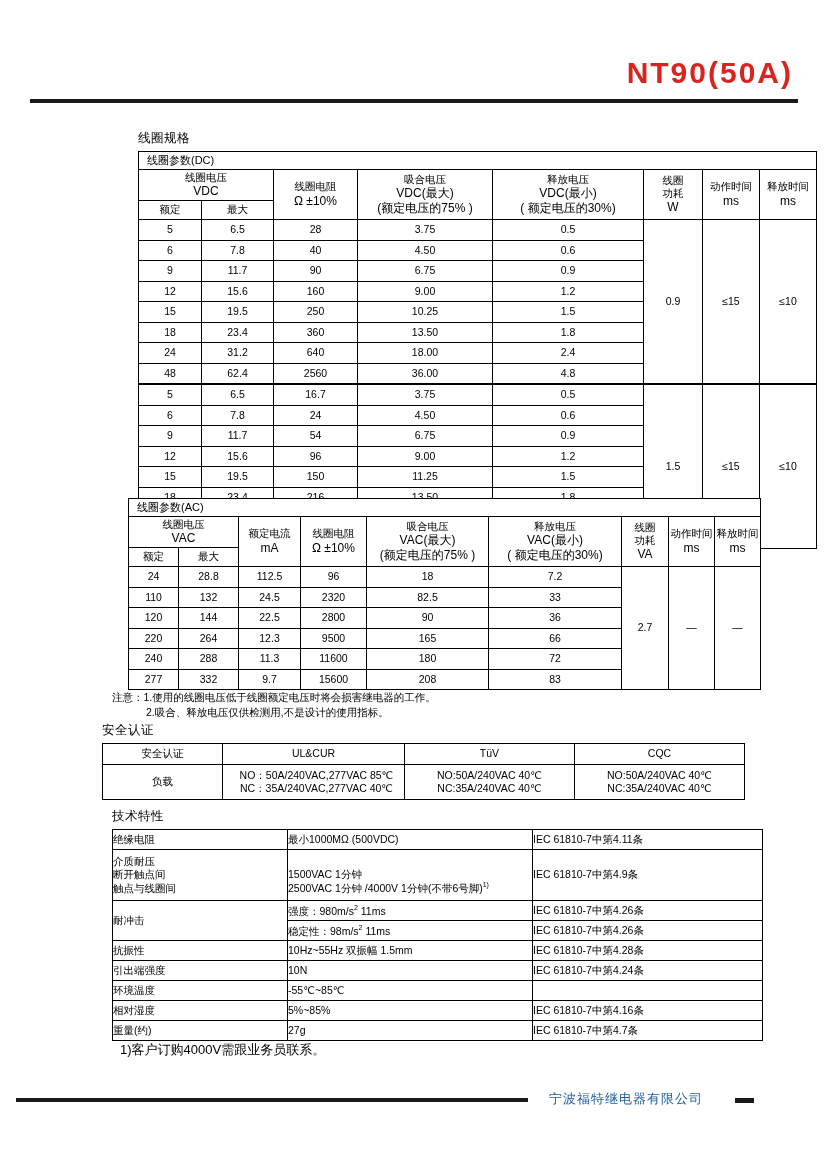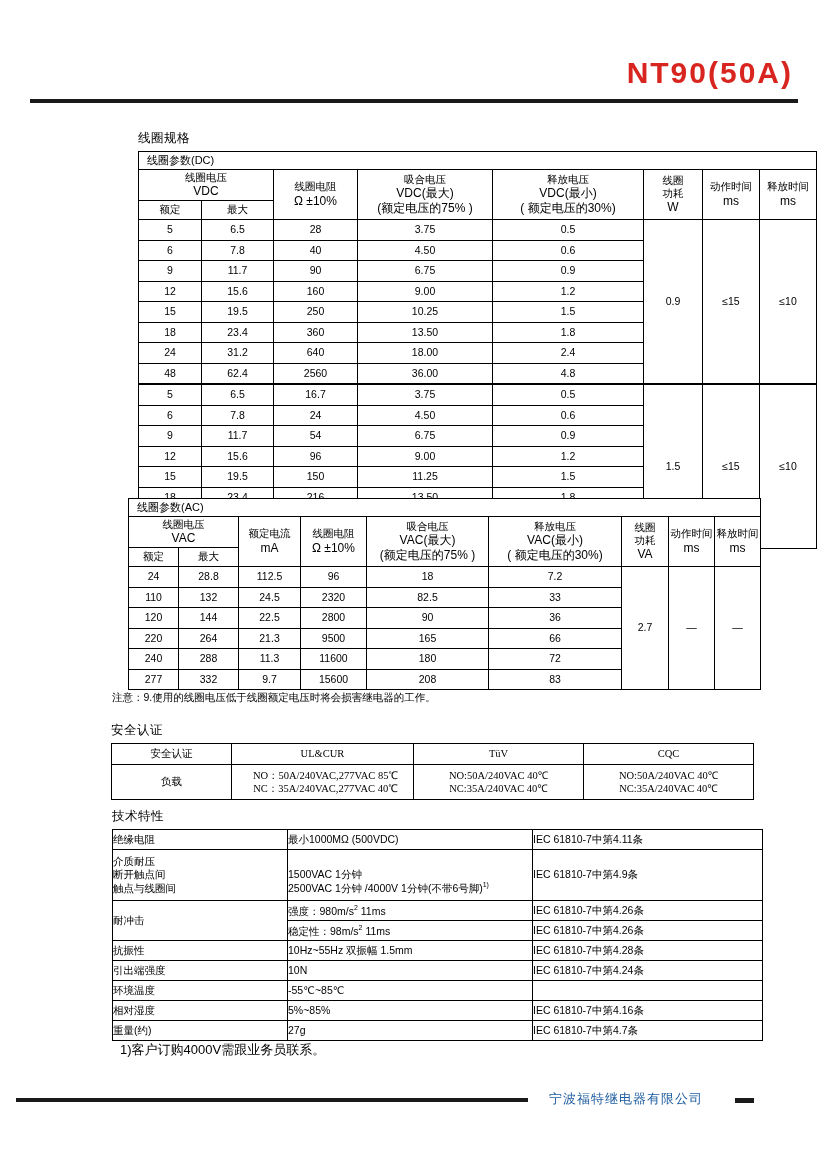--- a/index.html
+++ b/index.html
@@ -414,21 +414,21 @@
           <td class="num">120</td>
           <td class="num">144</td>
           <td class="num">22.5</td>
           <td class="num">2800</td>
           <td class="num">90</td>
           <td class="num">36</td>
         </tr>
         <tr>
           <td class="num">220</td>
           <td class="num">264</td>
-          <td class="num">21.3</td>
+          <td class="num">12.3</td>
           <td class="num">9500</td>
           <td class="num">165</td>
           <td class="num">66</td>
         </tr>
         <tr>
           <td class="num">240</td>
           <td class="num">288</td>
           <td class="num">11.3</td>
           <td class="num">11600</td>
           <td class="num">180</td>
@@ -440,24 +440,25 @@
           <td class="num">9.7</td>
           <td class="num">15600</td>
           <td class="num">208</td>
           <td class="num">83</td>
         </tr>
       </tbody>
   </table>
 </div>
 
 <div class="block notes" style="left:112px; top:690px; width:660px;">
-  <div class="ln">注意：9.使用的线圈电压低于线圈额定电压时将会损害继电器的工作。</div>
-</div>
-
-<div class="block" style="left:111px; top:722px; width:650px;font-family:Liberation Serif, serif;">
+  <div class="ln">注意：1.使用的线圈电压低于线圈额定电压时将会损害继电器的工作。</div>
+  <div class="ln ln2">2.吸合、释放电压仅供检测用,不是设计的使用指标。</div>
+</div>
+
+<div class="block" style="left:102px; top:722px; width:650px;">
   <div class="section-label">安全认证</div>
   <table class="grid safety" id="safety-table" style="width:642px;">
     <colgroup>
       <col style="width:120px">
         <col style="width:182px">
         <col style="width:170px">
         <col style="width:170px">
     </colgroup>
     <tbody id="safety-body">
         <tr>

